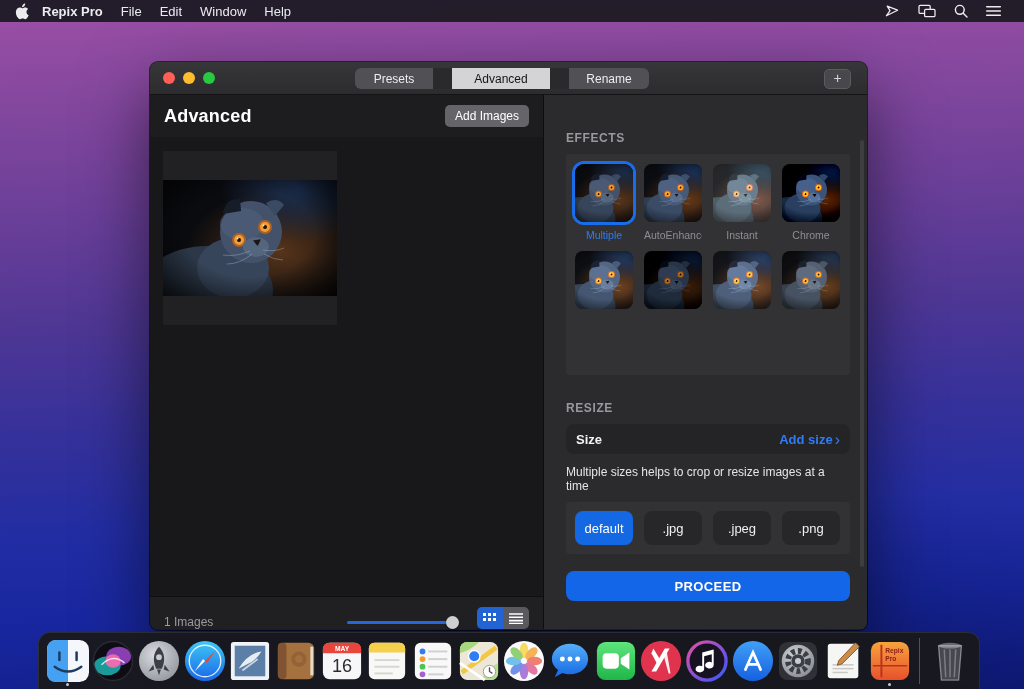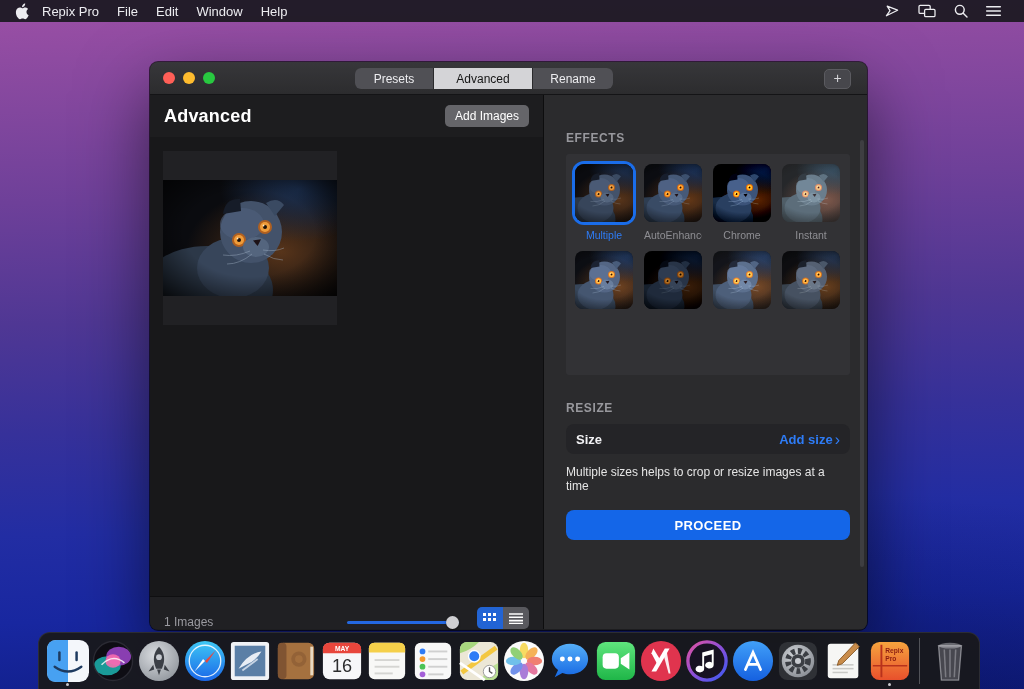--- a/index.html
+++ b/index.html
@@ -15,21 +15,21 @@
 
   
   .menubar {
     position:absolute; top:0; left:0; right:0; height:22px;
     background:rgba(30,26,36,.96);
     display:flex; align-items:center; padding:0 14px;
     font-size:13px; color:#ececf0; z-index:50;
   }
   .menubar .apple { margin-right:4px; display:flex; align-items:center; }
   .menubar .mitem { padding:0 9px; }
-  .menubar .appname { font-weight:normal; padding:0 9px; }
+  .menubar .appname { font-weight:bold; padding:0 9px; }
   .menubar .spacer { flex:1; }
   .menubar .micon { padding:0 8px; display:flex; align-items:center; }
 
   
   .window {
     position:absolute; left:150px; top:62px; width:717px; height:568px;
     background:#1d1d1f; border-radius:8px; overflow:hidden;
     box-shadow:0 28px 70px rgba(0,0,0,.55), 0 0 0 1px rgba(0,0,0,.6);
     z-index:10;
   }
@@ -37,21 +37,21 @@
     position:relative; height:33px;
     background:linear-gradient(#37373a,#2c2c2e);
     border-bottom:1px solid #141416;
   }
   .lights { position:absolute; left:13px; top:10px; display:flex; gap:8px; }
   .light { width:12px; height:12px; border-radius:50%; }
   .light.red { background:#ff5f57; } .light.yellow { background:#febc2e; } .light.green { background:#28c840; }
   .segctl {
     position:absolute; left:205px; top:6px; height:21px;
     display:flex; background:#2a2a2c; border-radius:6px; overflow:hidden;
-    font-size:12px; gap:1px;
+    font-size:12px; gap:19px;
   }
   .seg { display:flex; align-items:center; justify-content:center; background:#505055; color:#ededf0; cursor:default; }
   .seg.w1{width:78px;} .seg.w2{width:98px;} .seg.w3{width:80px;}
   .seg.sel { background:#d4d4d7; color:#151515; }
   .plusbtn {
     position:absolute; right:16px; top:7px; width:27px; height:20px;
     background:#47474c; border:1px solid #5b5b60; border-radius:5px;
     color:#d6d6da; font-size:14px; line-height:17px; text-align:center;
   }
 
@@ -299,34 +299,34 @@
           </div>
           <div class="fx-cell">
             <div class="fx-thumb fx1">
                 <svg viewBox="29 0 116 116">
                   <use href="#catpic"></use>
                 </svg>
               </div>
             <div class="fx-label">AutoEnhance</div>
           </div>
           <div class="fx-cell">
+            <div class="fx-thumb fx3">
+                <svg viewBox="29 0 116 116">
+                  <use href="#catpic"></use>
+                </svg>
+              </div>
+            <div class="fx-label">Instant</div>
+          </div>
+          <div class="fx-cell">
             <div class="fx-thumb fx2">
                 <svg viewBox="29 0 116 116">
                   <use href="#catpic"></use>
                 </svg>
               </div>
             <div class="fx-label">Chrome</div>
-          </div>
-          <div class="fx-cell">
-            <div class="fx-thumb fx3">
-                <svg viewBox="29 0 116 116">
-                  <use href="#catpic"></use>
-                </svg>
-              </div>
-            <div class="fx-label">Instant</div>
           </div>
           <div class="fx-cell">
             <div class="fx-thumb fx4">
                 <svg viewBox="29 0 116 116">
                   <use href="#catpic"></use>
                 </svg>
               </div>
           </div>
           <div class="fx-cell">
             <div class="fx-thumb fx5">
@@ -355,20 +355,26 @@
       <div class="secthead rs-head">RESIZE</div>
       <div class="size-row">
         <span class="size-label">Size</span>
         <span class="addsize">
           <span>Add size</span>
           <span class="chev">›</span>
         </span>
       </div>
       <div class="hint">Multiple sizes helps to crop or resize images at a time</div>
 
+      <div class="fmt-card">
+        <button class="fmt-btn sel">default</button>
+        <button class="fmt-btn">.jpg</button>
+        <button class="fmt-btn">.jpeg</button>
+        <button class="fmt-btn">.png</button>
+      </div>
 
       <button class="proceed">PROCEED</button>
       <div class="rscrollbar"></div>
     </div>
   </div>
 </div>
 
 <div class="dock">
   <div class="ditem">
     <svg width="42" height="42" viewBox="0 0 44 44">

